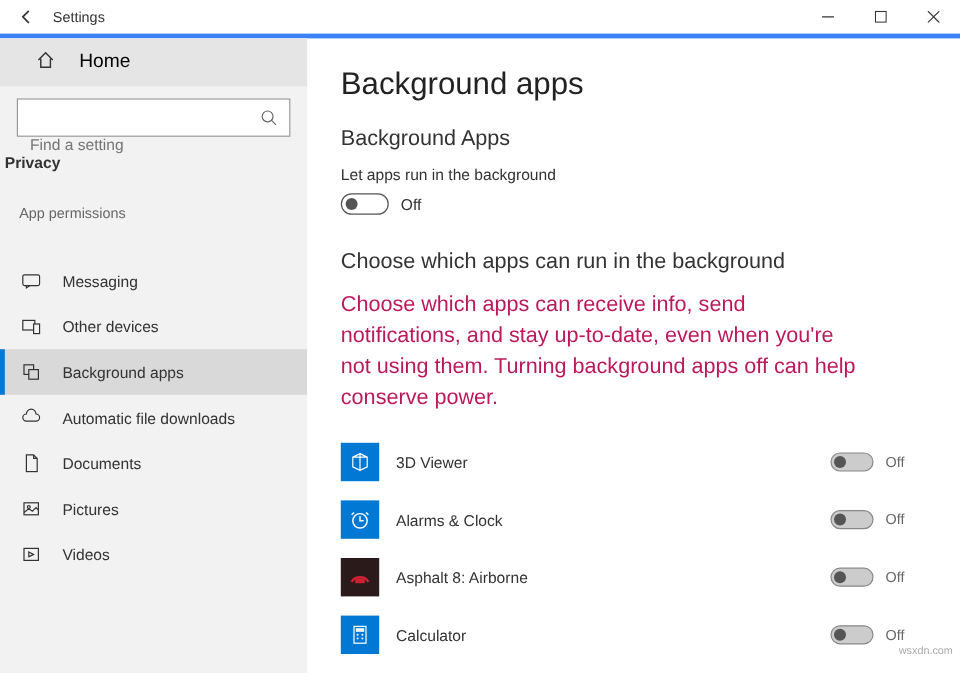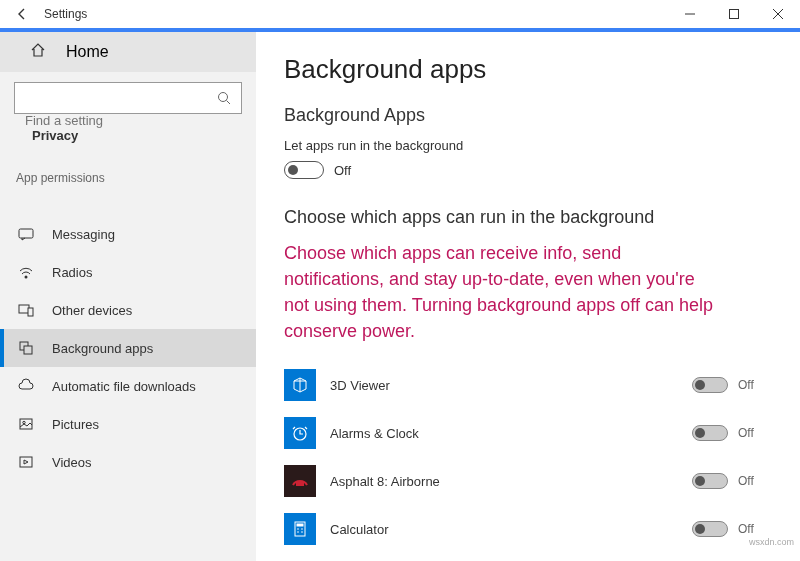--- a/index.html
+++ b/index.html
@@ -11,21 +11,21 @@
     .titlebar-controls { margin-left: auto; display: flex; }
     .titlebar-btn { width: 44px; height: 32px; display: flex; align-items: center; justify-content: center; cursor: pointer; }
     
     .main { display: flex; height: calc(561px - 32px); }
     
     .sidebar { width: 256px; background: #f2f2f2; display: flex; flex-direction: column; overflow: hidden; }
     .sidebar-home { height: 40px; display: flex; align-items: center; padding: 0 30px; background: #e5e5e5; cursor: pointer; }
     .sidebar-home .icon { width: 20px; margin-right: 16px; }
     .sidebar-search { margin: 10px 14px 14px; height: 32px; border: 1px solid #999; background: #fff; display: flex; align-items: center; padding: 0 10px; }
     .sidebar-search input { flex: 1; border: none; outline: none; font-size: 13px; color: #666; background: transparent; margin-top: 44px; }
-    .sidebar-section { padding: 0 32px; font-size: 13px; font-weight: 600; color: #333; margin-bottom: 20px; }
+    .sidebar-section { padding: 0 4px; font-size: 13px; font-weight: 600; color: #333; margin-bottom: 20px; }
     .sidebar-group-label { padding: 0 16px; font-size: 12px; color: #666; margin-bottom: 8px; margin-top: 8px; }
     .sidebar-item { height: 38px; display: flex; align-items: center; padding: 0 16px; cursor: pointer; position: relative; font-size: 13px; color: #333; }
     .sidebar-item .icon { width: 20px; margin-right: 16px; display: flex; align-items:center; justify-content:center; }
     .sidebar-item.active { background: #d9d9d9; }
     .sidebar-item.active::before { content: ""; position: absolute; left: 0; top: 0; bottom: 0; width: 4px; background: #0078d4; }
     .sidebar-scroll { flex: 1; overflow: hidden; }
     
     .content { flex: 1; padding: 22px 28px 0 28px; overflow: hidden; position: relative; }
     .page-title { font-size: 26px; font-weight: 300; color: #222; margin-bottom: 20px; }
     .section-title { font-size: 18px; font-weight: 400; color: #333; margin-bottom: 12px; }
@@ -107,29 +107,20 @@
       <div class="sidebar-item">
         <span class="icon">
           <svg width="16" height="16" viewBox="0 0 16 16">
               <rect x="1" y="3" width="14" height="9" rx="1.5" stroke="#333" stroke-width="1" fill="none"></rect>
               <path d="M4 12 L4 14 L7 12" stroke="#333" stroke-width="1" fill="none"></path>
             </svg>
         </span>
         <span>Messaging</span>
       </div>
 
-      <div class="sidebar-item">
-        <span class="icon">
-          <svg width="16" height="16" viewBox="0 0 16 16">
-              <circle cx="8" cy="13" r="1.5" fill="#333"></circle>
-              <path d="M4 10 A5 5 0 0 1 12 10 M2 7 A8 8 0 0 1 14 7" stroke="#333" stroke-width="1" fill="none"></path>
-            </svg>
-        </span>
-        <span>Radios</span>
-      </div>
 
       <div class="sidebar-item">
         <span class="icon">
           <svg width="16" height="16" viewBox="0 0 16 16">
               <rect x="1" y="3" width="10" height="8" stroke="#333" stroke-width="1" fill="none"></rect>
               <rect x="10" y="6" width="5" height="8" stroke="#333" stroke-width="1" fill="#f2f2f2"></rect>
             </svg>
         </span>
         <span>Other devices</span>
       </div>
@@ -147,20 +138,28 @@
 
       <div class="sidebar-item">
         <span class="icon">
           <svg width="16" height="16" viewBox="0 0 16 16">
               <path d="M4 11 A3 3 0 0 1 4 5 A4 4 0 0 1 12 5 A3 3 0 0 1 12 11 Z" stroke="#333" stroke-width="1" fill="none"></path>
             </svg>
         </span>
         <span>Automatic file downloads</span>
       </div>
 
+      <div class="sidebar-item">
+        <span class="icon">
+          <svg width="16" height="16" viewBox="0 0 16 16">
+              <path d="M4 1 H10 L13 4 V15 H4 Z M10 1 V4 H13" stroke="#333" stroke-width="1" fill="none"></path>
+            </svg>
+        </span>
+        <span>Documents</span>
+      </div>
 
       <div class="sidebar-item">
         <span class="icon">
           <svg width="16" height="16" viewBox="0 0 16 16">
               <rect x="2" y="3" width="12" height="10" stroke="#333" stroke-width="1" fill="none"></rect>
               <circle cx="6" cy="6.5" r="1.2" stroke="#333" stroke-width="1" fill="none"></circle>
               <path d="M2 11 L6 8 L9 10 L12 7 L14 9" stroke="#333" stroke-width="1" fill="none"></path>
             </svg>
         </span>
         <span>Pictures</span>

